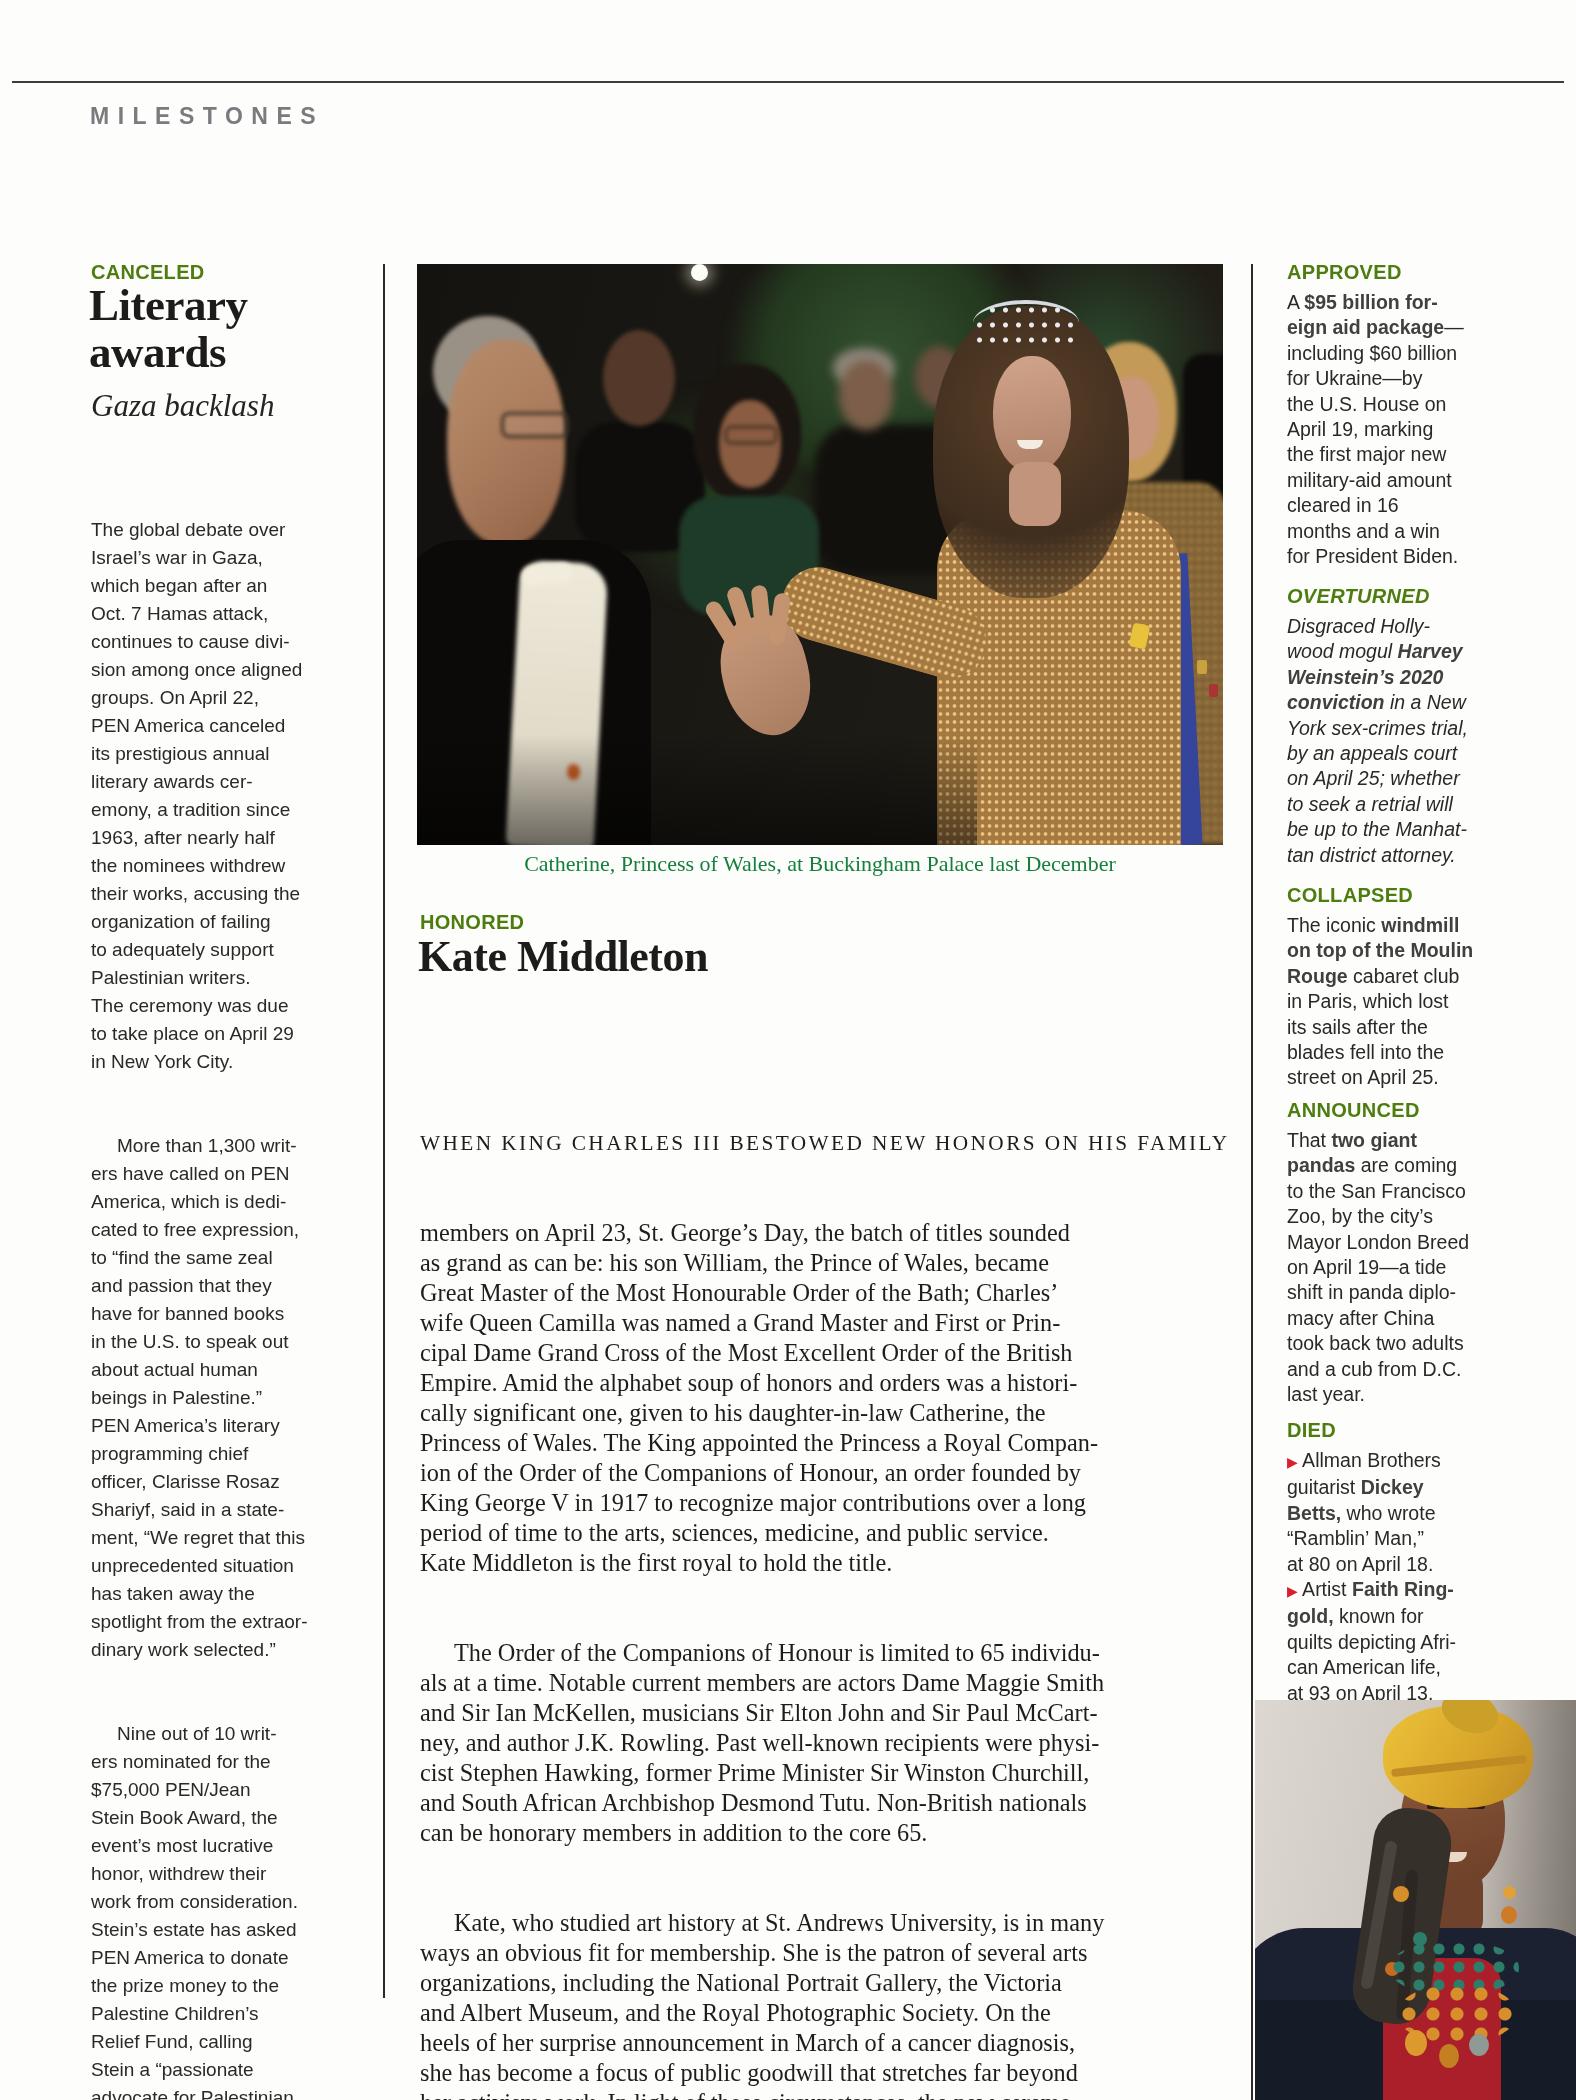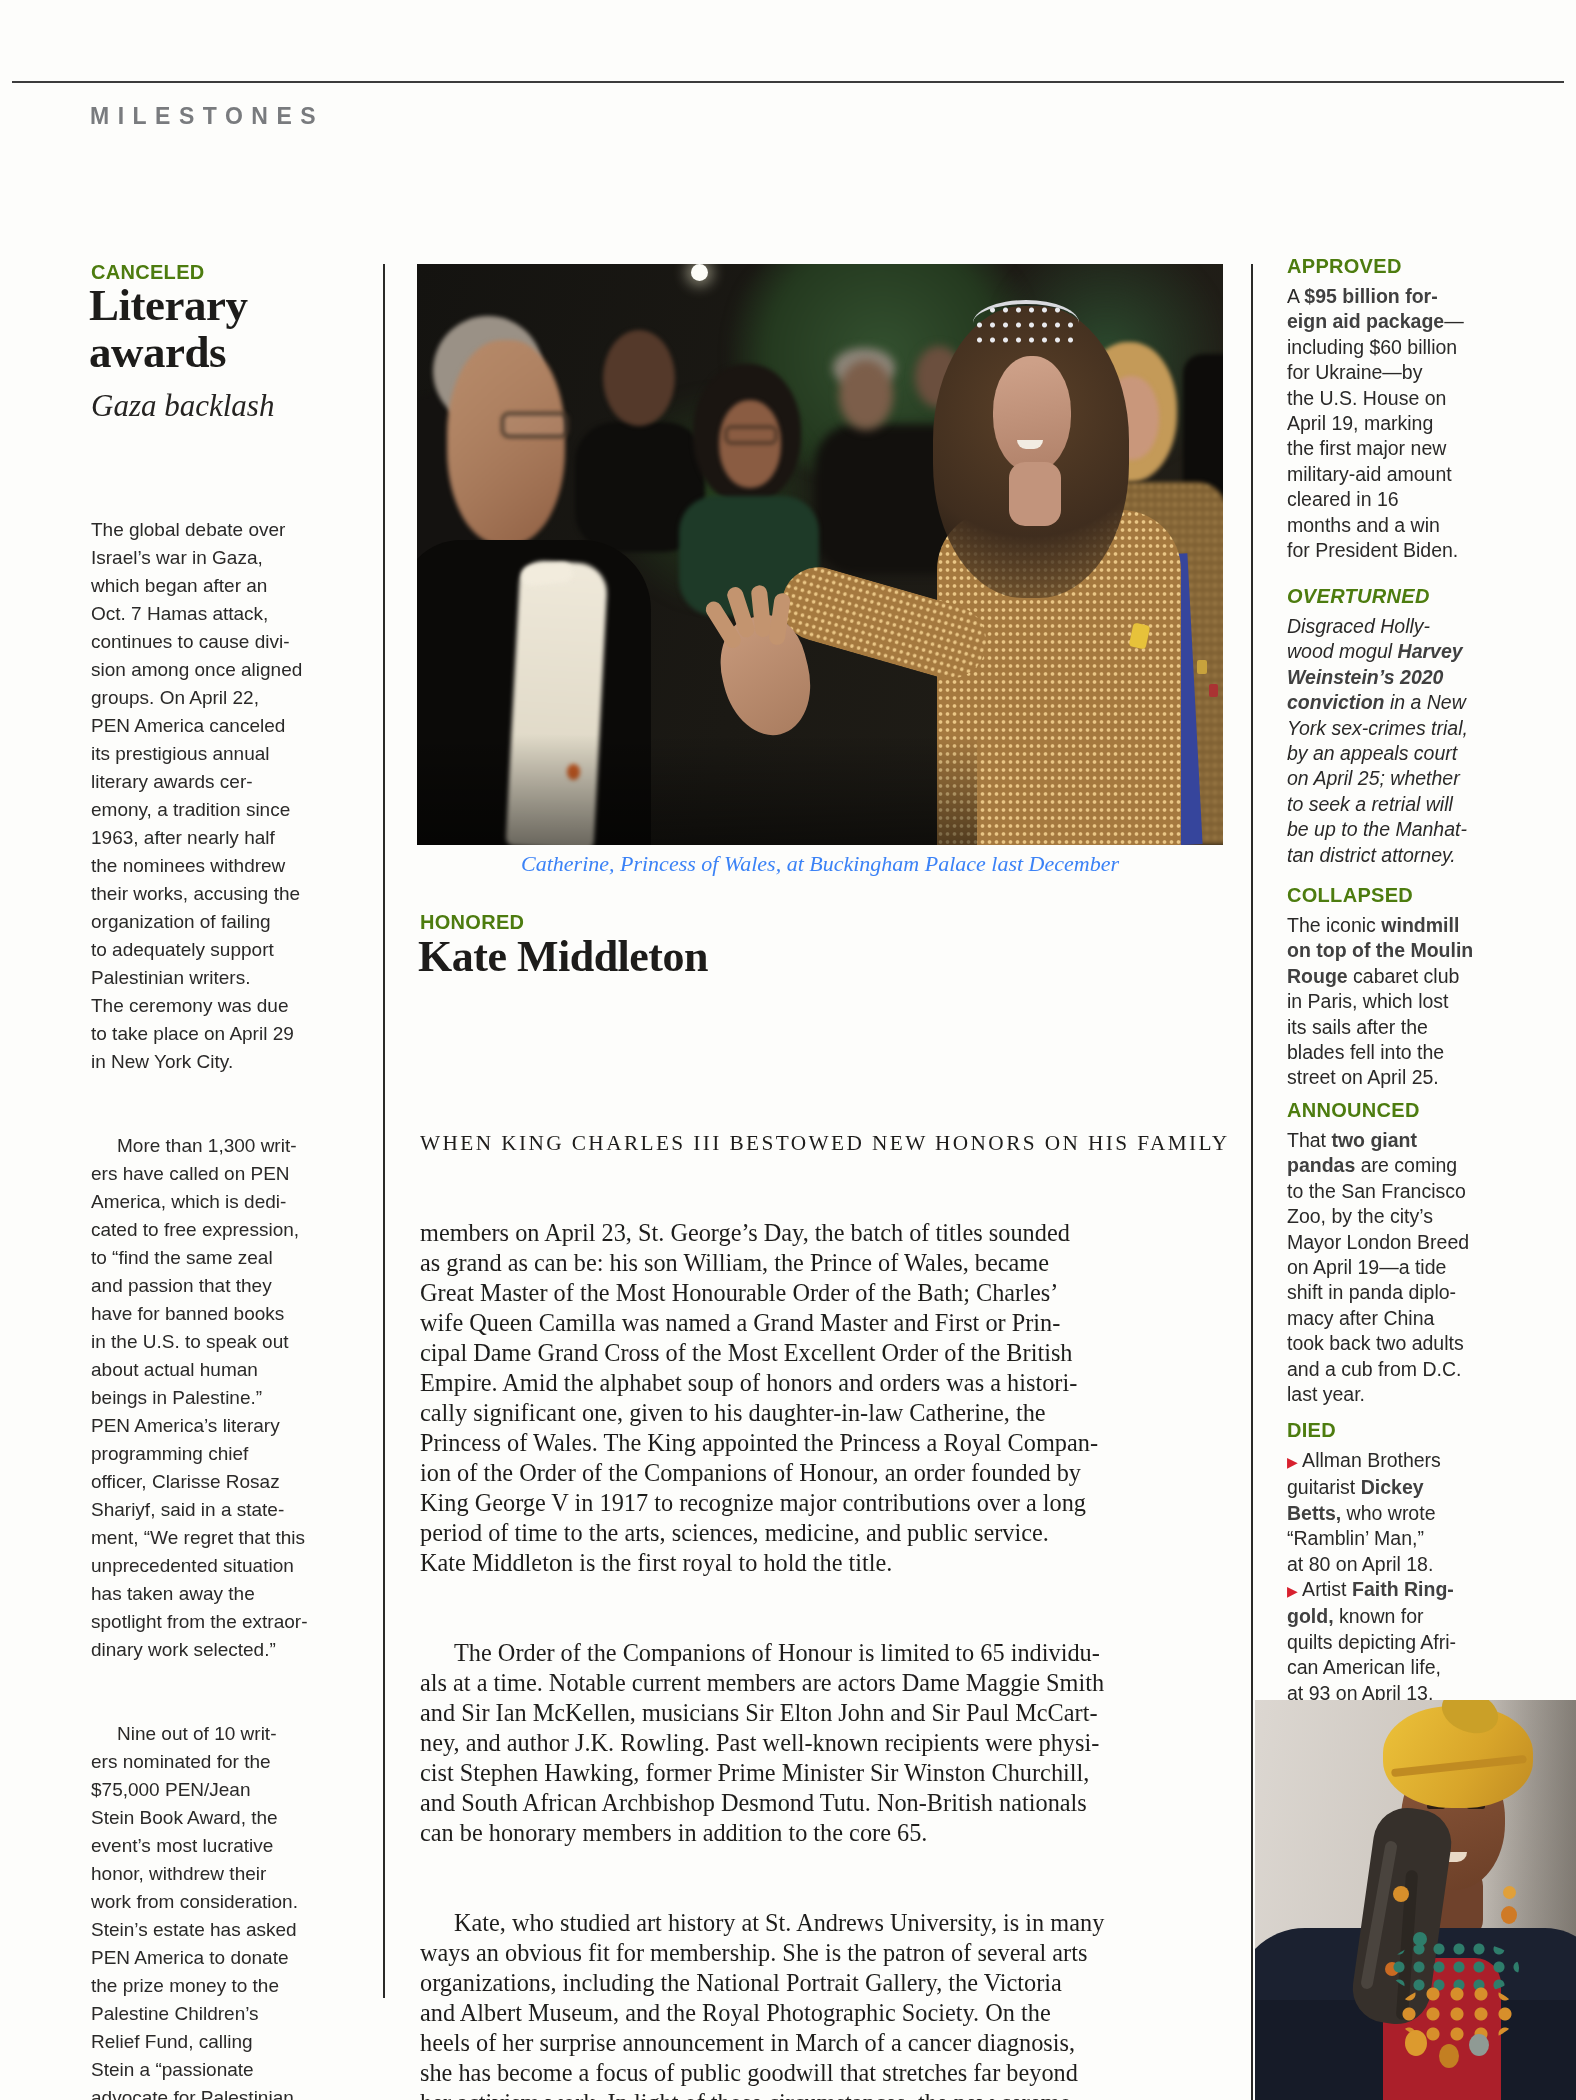--- a/index.html
+++ b/index.html
@@ -27,37 +27,37 @@
            font-size:45px;line-height:47px;letter-spacing:-.5px;color:#1d1c1a;white-space:pre-line;}
   .l-deck{left:91px;top:388px;font-family:"Liberation Serif","DejaVu Serif",serif;font-style:italic;
           font-size:31px;color:#262422;}
   .l-body{left:91px;top:460px;width:268px;font-size:19px;line-height:28px;color:#2a2928;}
   .l-body .indent{text-indent:26px;}
 
   
   .photo-main{left:417px;top:264px;width:806px;height:581px;overflow:hidden;
               background:linear-gradient(105deg,#141310 0%,#1b1914 45%,#221f18 100%);}
   .caption{left:417px;top:851px;width:806px;text-align:center;
-           font-family:"Liberation Serif","DejaVu Serif",serif;font-style:italic;font-size:22px;color:#3b82f6;}
+           font-family:"Liberation Serif","DejaVu Serif",serif;font-size:22px;color:#15803d;}
   .c-kicker{left:420px;top:911px;}
   .c-title{left:418px;top:931px;font-family:"Liberation Serif","DejaVu Serif",serif;font-weight:bold;
            font-size:44px;letter-spacing:-.5px;color:#1d1c1a;}
   .c-deck{left:420px;top:989px;font-family:"Liberation Serif","DejaVu Serif",serif;font-style:italic;
           font-size:30px;color:#262422;}
   .c-body{left:420px;top:1068px;width:812px;font-family:"Liberation Serif","DejaVu Serif",serif;
           font-size:24.3px;line-height:30px;color:#1e1d1b;}
   .c-body .indent{text-indent:34px;}
   .lead-caps{font-size:21.3px;letter-spacing:2.4px;}
 
   
   .sb-item{left:1287px;width:258px;}
   .sb-body{margin-top:6px;font-size:19.5px;line-height:25.4px;color:#2a2928;}
   .sb-body b{font-weight:bold;color:#404040;}
   .tri{color:#d8202e;font-size:14px;}
-  .sb-approved{top:255px;} .sb-overturned{top:585px;font-style:italic;} .sb-collapsed{top:884px;}
+  .sb-approved{top:261px;} .sb-overturned{top:585px;font-style:italic;} .sb-collapsed{top:884px;}
   .sb-announced{top:1099px;} .sb-died{top:1419px;}
 
   
   .photo-main .s{position:absolute;}
   .blur1{filter:blur(2px);} .blur2{filter:blur(5px);}
   .foliage1{left:300px;top:-40px;width:330px;height:260px;border-radius:50%;
             background:radial-gradient(circle,#33502f 0%,#24391f 55%,rgba(20,25,15,0) 75%);}
   .foliage2{left:560px;top:-30px;width:260px;height:240px;border-radius:50%;
             background:radial-gradient(circle,#2c4a2e 0%,rgba(20,25,15,0) 70%);}
   .foliage3{left:190px;top:120px;width:220px;height:230px;border-radius:50%;

